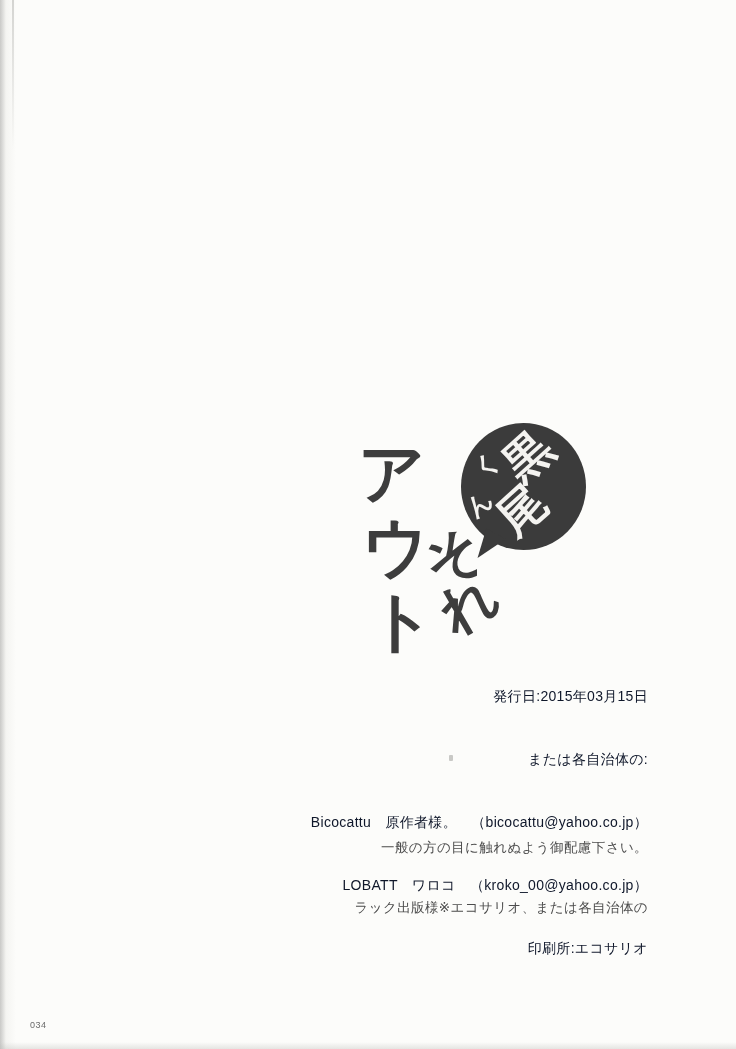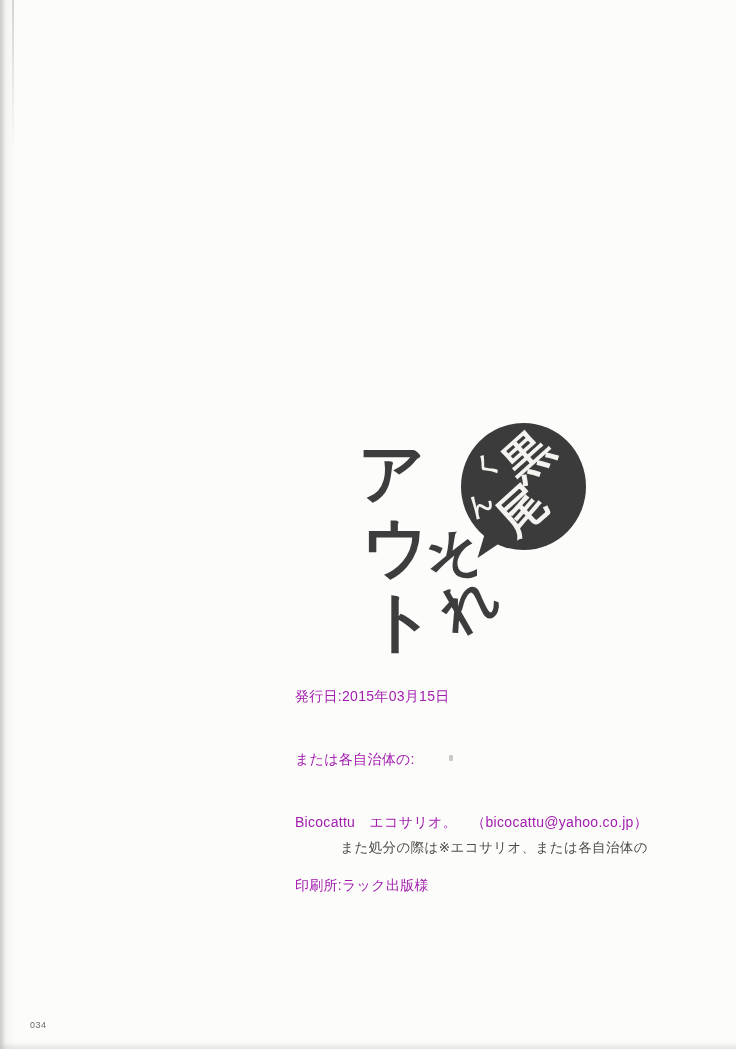--- a/index.html
+++ b/index.html
@@ -69,23 +69,23 @@
     position: absolute; z-index: 2;
     color: #3d3d3d; font-weight: 900; line-height: 1;
     font-size: 56px;
     transform: rotate(-30deg);
   }
   .r-so { left: 424px; top: 528px; }
   .r-re { left: 440px; top: 576px; }
   
   .colophon {
     position: absolute; right: 88px; top: 644px;
-    text-align: left;
+    text-align: right;
     font-size: 14px; line-height: 21px;
-    color: #a21caf; letter-spacing: 0.3px;
+    color: #0f172a; letter-spacing: 0.3px;
     white-space: pre;
   }
   .disclaimer {
     position: absolute; right: 88px; top: 798px;
     text-align: right;
     font-size: 13.5px; line-height: 20px;
     color: #4c4c4c; letter-spacing: 0.4px;
     white-space: pre;
   }
   .page-number {
@@ -116,26 +116,28 @@
     <span class="bchar b-ku">く</span>
     <span class="bchar b-n">ん</span>
 
     <span class="rchar r-so">そ</span>
     <span class="rchar r-re">れ</span>
   </div>
 
   <div class="colophon">
     <div>発行日:2015年03月15日</div>
     <div>または各自治体の:</div>
-    <div>Bicocattu　エコサリオ。　（bicocattu@yahoo.co.jp）</div>
-    <div>印刷所:ラック出版様</div>
+    <div>Bicocattu　原作者様。　（bicocattu@yahoo.co.jp）</div>
+    <div>LOBATT　ワロコ　（kroko_00@yahoo.co.jp）</div>
+    <div>印刷所:エコサリオ</div>
   </div>
 
   <div class="disclaimer">
-    <div>また処分の際は※エコサリオ、または各自治体の</div>
+    <div>一般の方の目に触れぬよう御配慮下さい。</div>
+    <div>ラック出版様※エコサリオ、または各自治体の</div>
     
     
     
     
     
   </div>
 
   <div class="page-number">034</div>
 
 </div>

